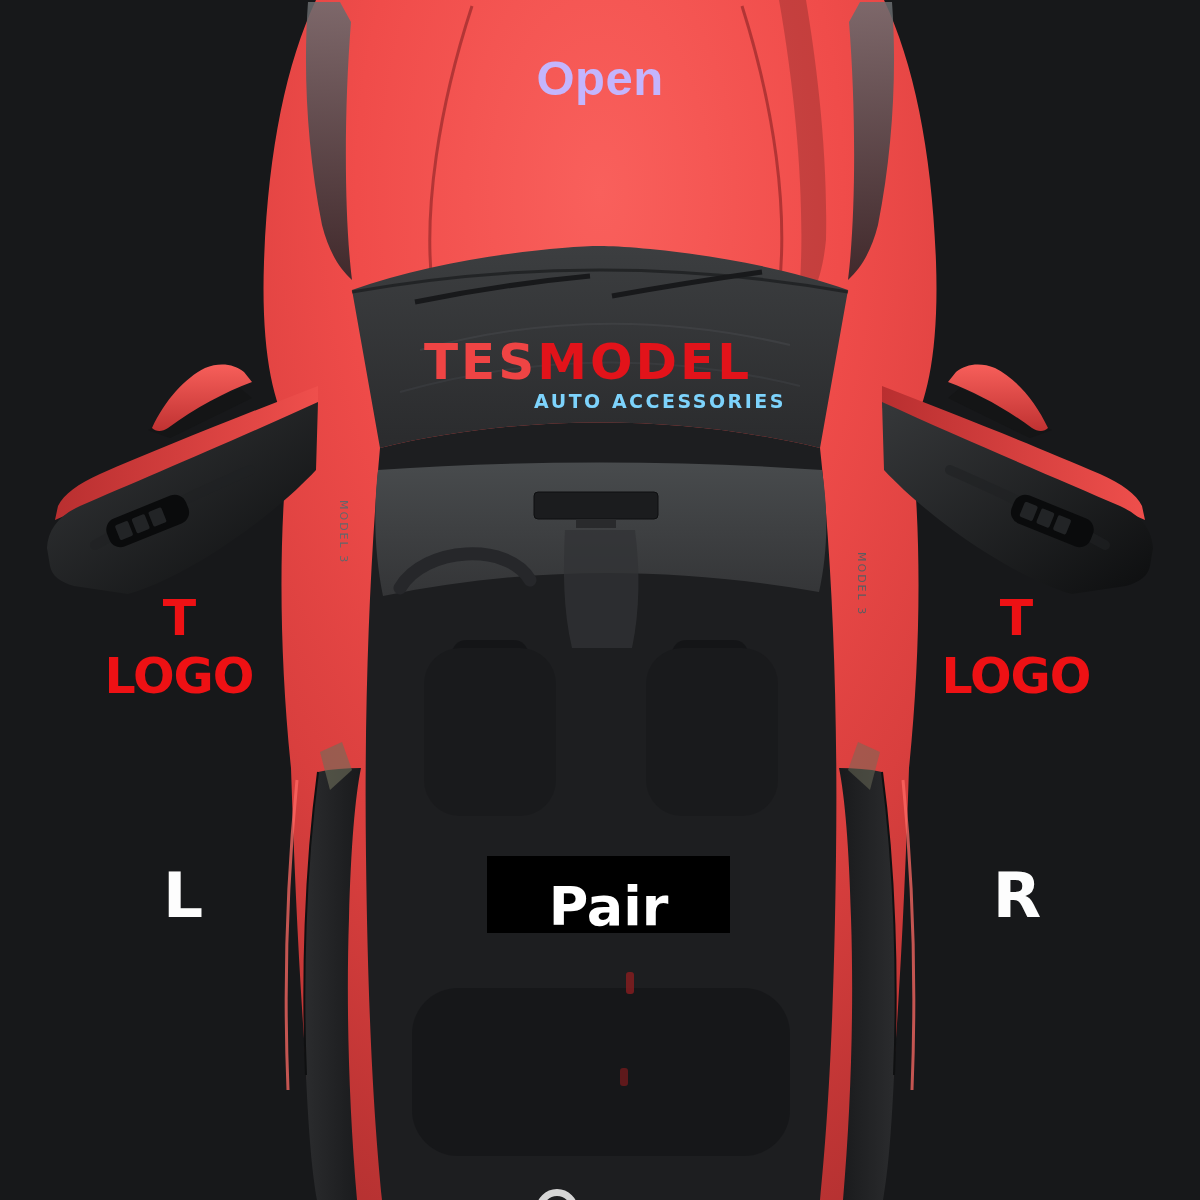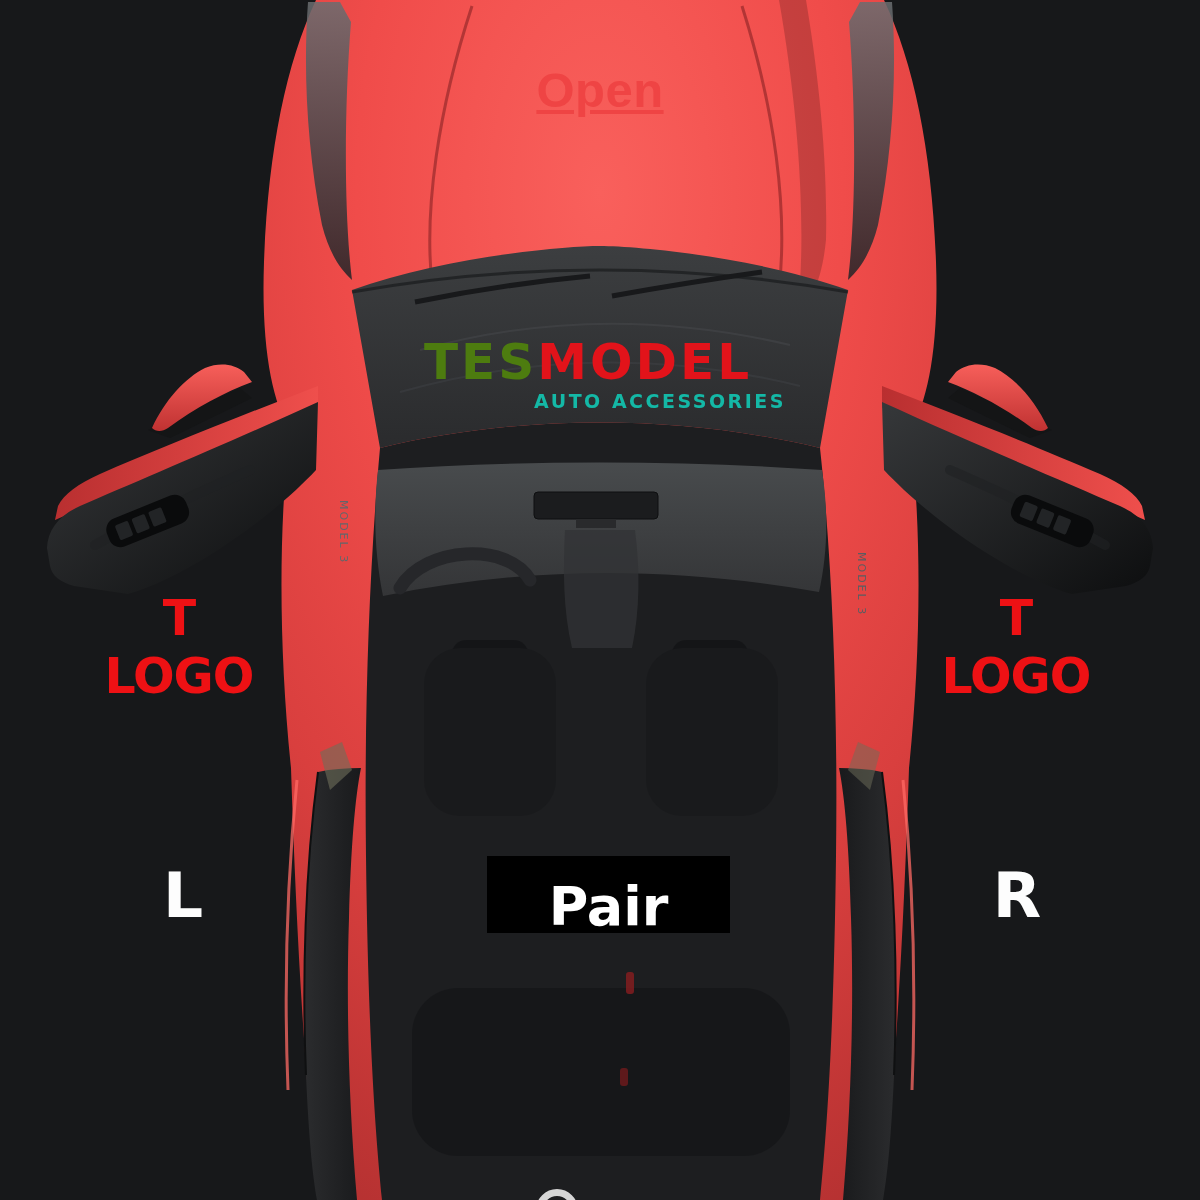--- a/index.html
+++ b/index.html
@@ -1,27 +1,27 @@
 <!DOCTYPE html>
 <html><head>
 <meta charset="utf-8">
 <style>
   html,body{margin:0;padding:0;background:#000;}
   .stage{position:relative;width:1200px;height:1200px;overflow:hidden;
          background:#17181a;font-family:"DejaVu Sans",sans-serif;}
   .stage svg{position:absolute;left:0;top:0;}
   .overlay{position:absolute;white-space:nowrap;}
-  .open-label{left:50%;top:62px;transform:translateX(-50%);
-      font:700 49px "Liberation Sans",sans-serif;color:#ef4444;letter-spacing:.5px;text-decoration:underline;}
+  .open-label{left:50%;top:50px;transform:translateX(-50%);
+      font:700 49px "Liberation Sans",sans-serif;color:#c4b5fd;letter-spacing:.5px;}
   .brand-logo{left:424px;top:337px;width:362px;}
   .brand-name{font:700 50px "DejaVu Sans",sans-serif;letter-spacing:3px;line-height:1;}
-  .brand-prefix{color:#4d7c0f;}
+  .brand-prefix{color:#ef4444;}
   .brand-suffix{color:#e2131a;}
   .brand-tagline{text-align:right;font:700 19px "DejaVu Sans",sans-serif;
-      letter-spacing:2.5px;color:#14b8a6;margin-top:3px;}
+      letter-spacing:2.5px;color:#7dd3fc;margin-top:3px;}
   .t-logo{top:590px;width:174px;text-align:center;color:#ee1114;
       font:700 49px "DejaVu Sans",sans-serif;line-height:1.18;letter-spacing:-1px;}
   .t-logo.left{left:92px;}
   .t-logo.right{left:929px;}
   .side-letter{top:859px;width:88px;text-align:center;color:#fdfdfd;
       font:700 63px "DejaVu Sans",sans-serif;}
   .side-letter.left{left:139px;}
   .side-letter.right{left:973px;}
   .pair-box{left:487px;top:856px;width:243px;height:77px;background:#000;
       display:flex;align-items:center;justify-content:center;}

